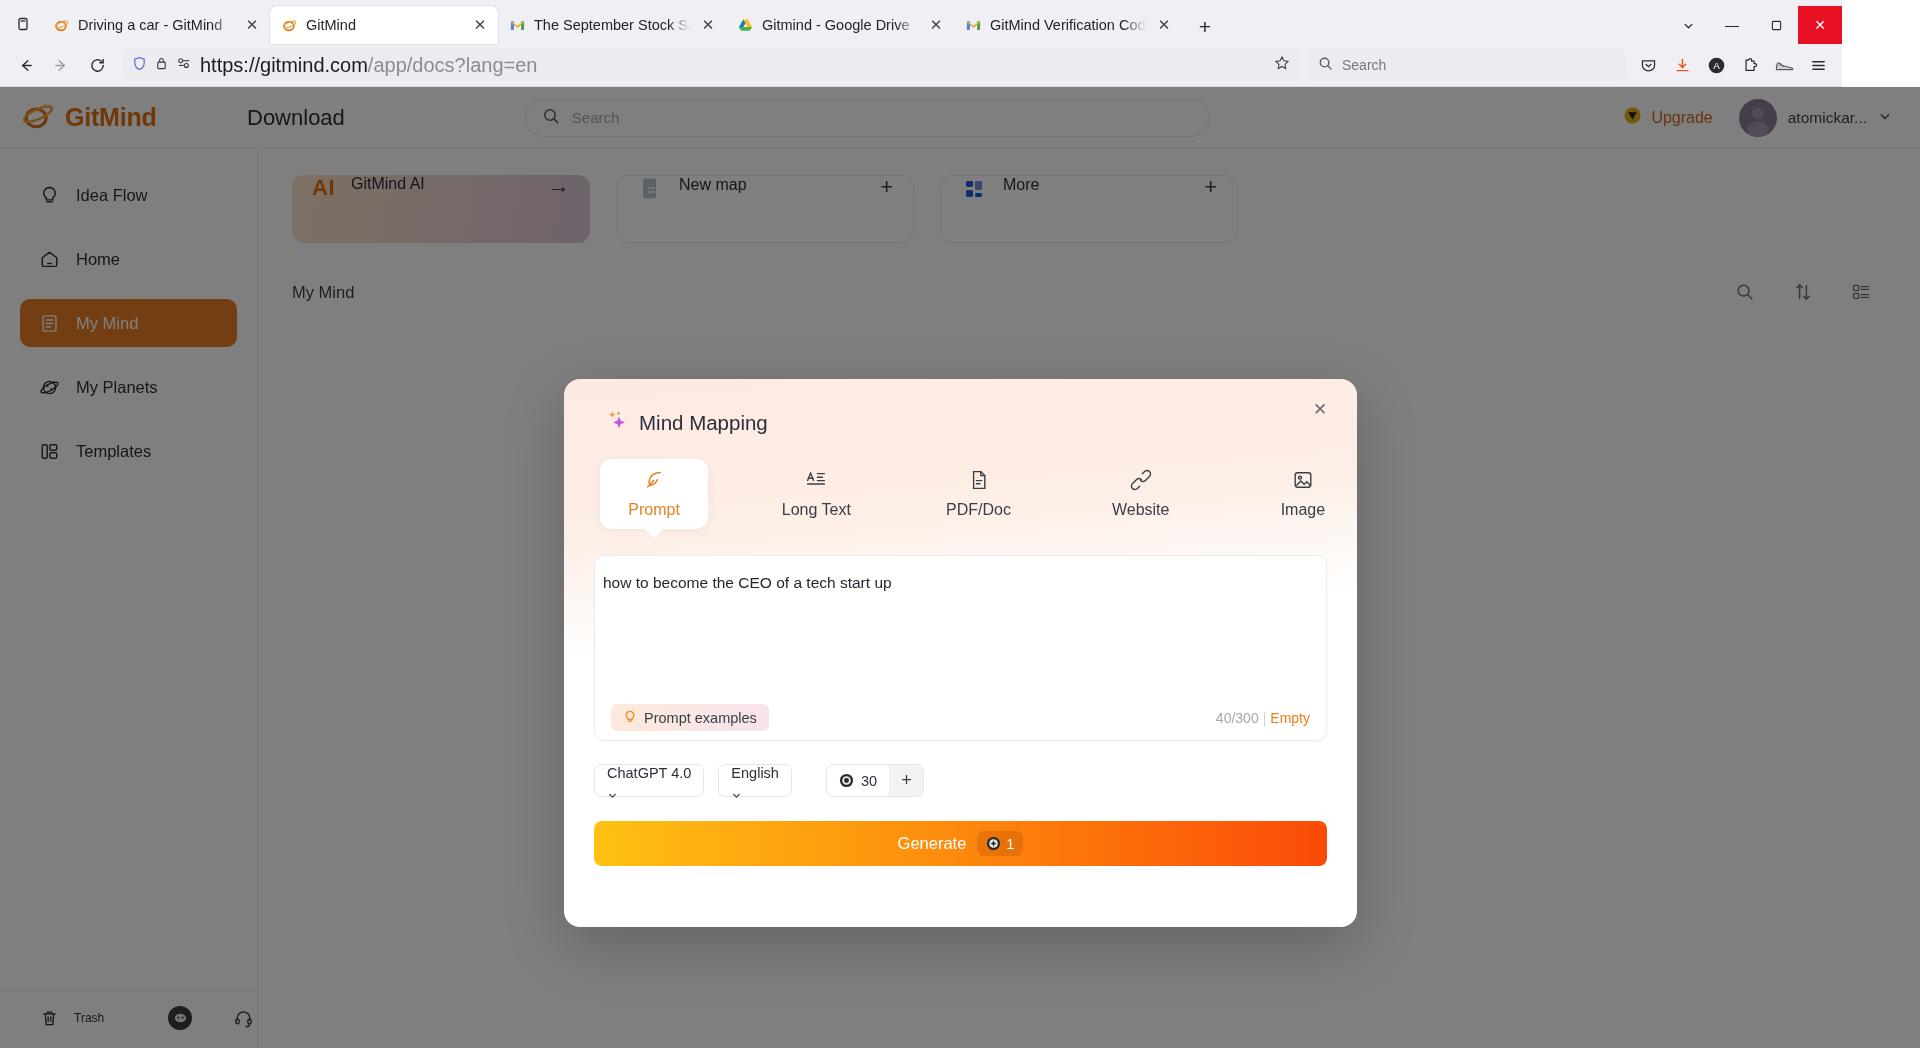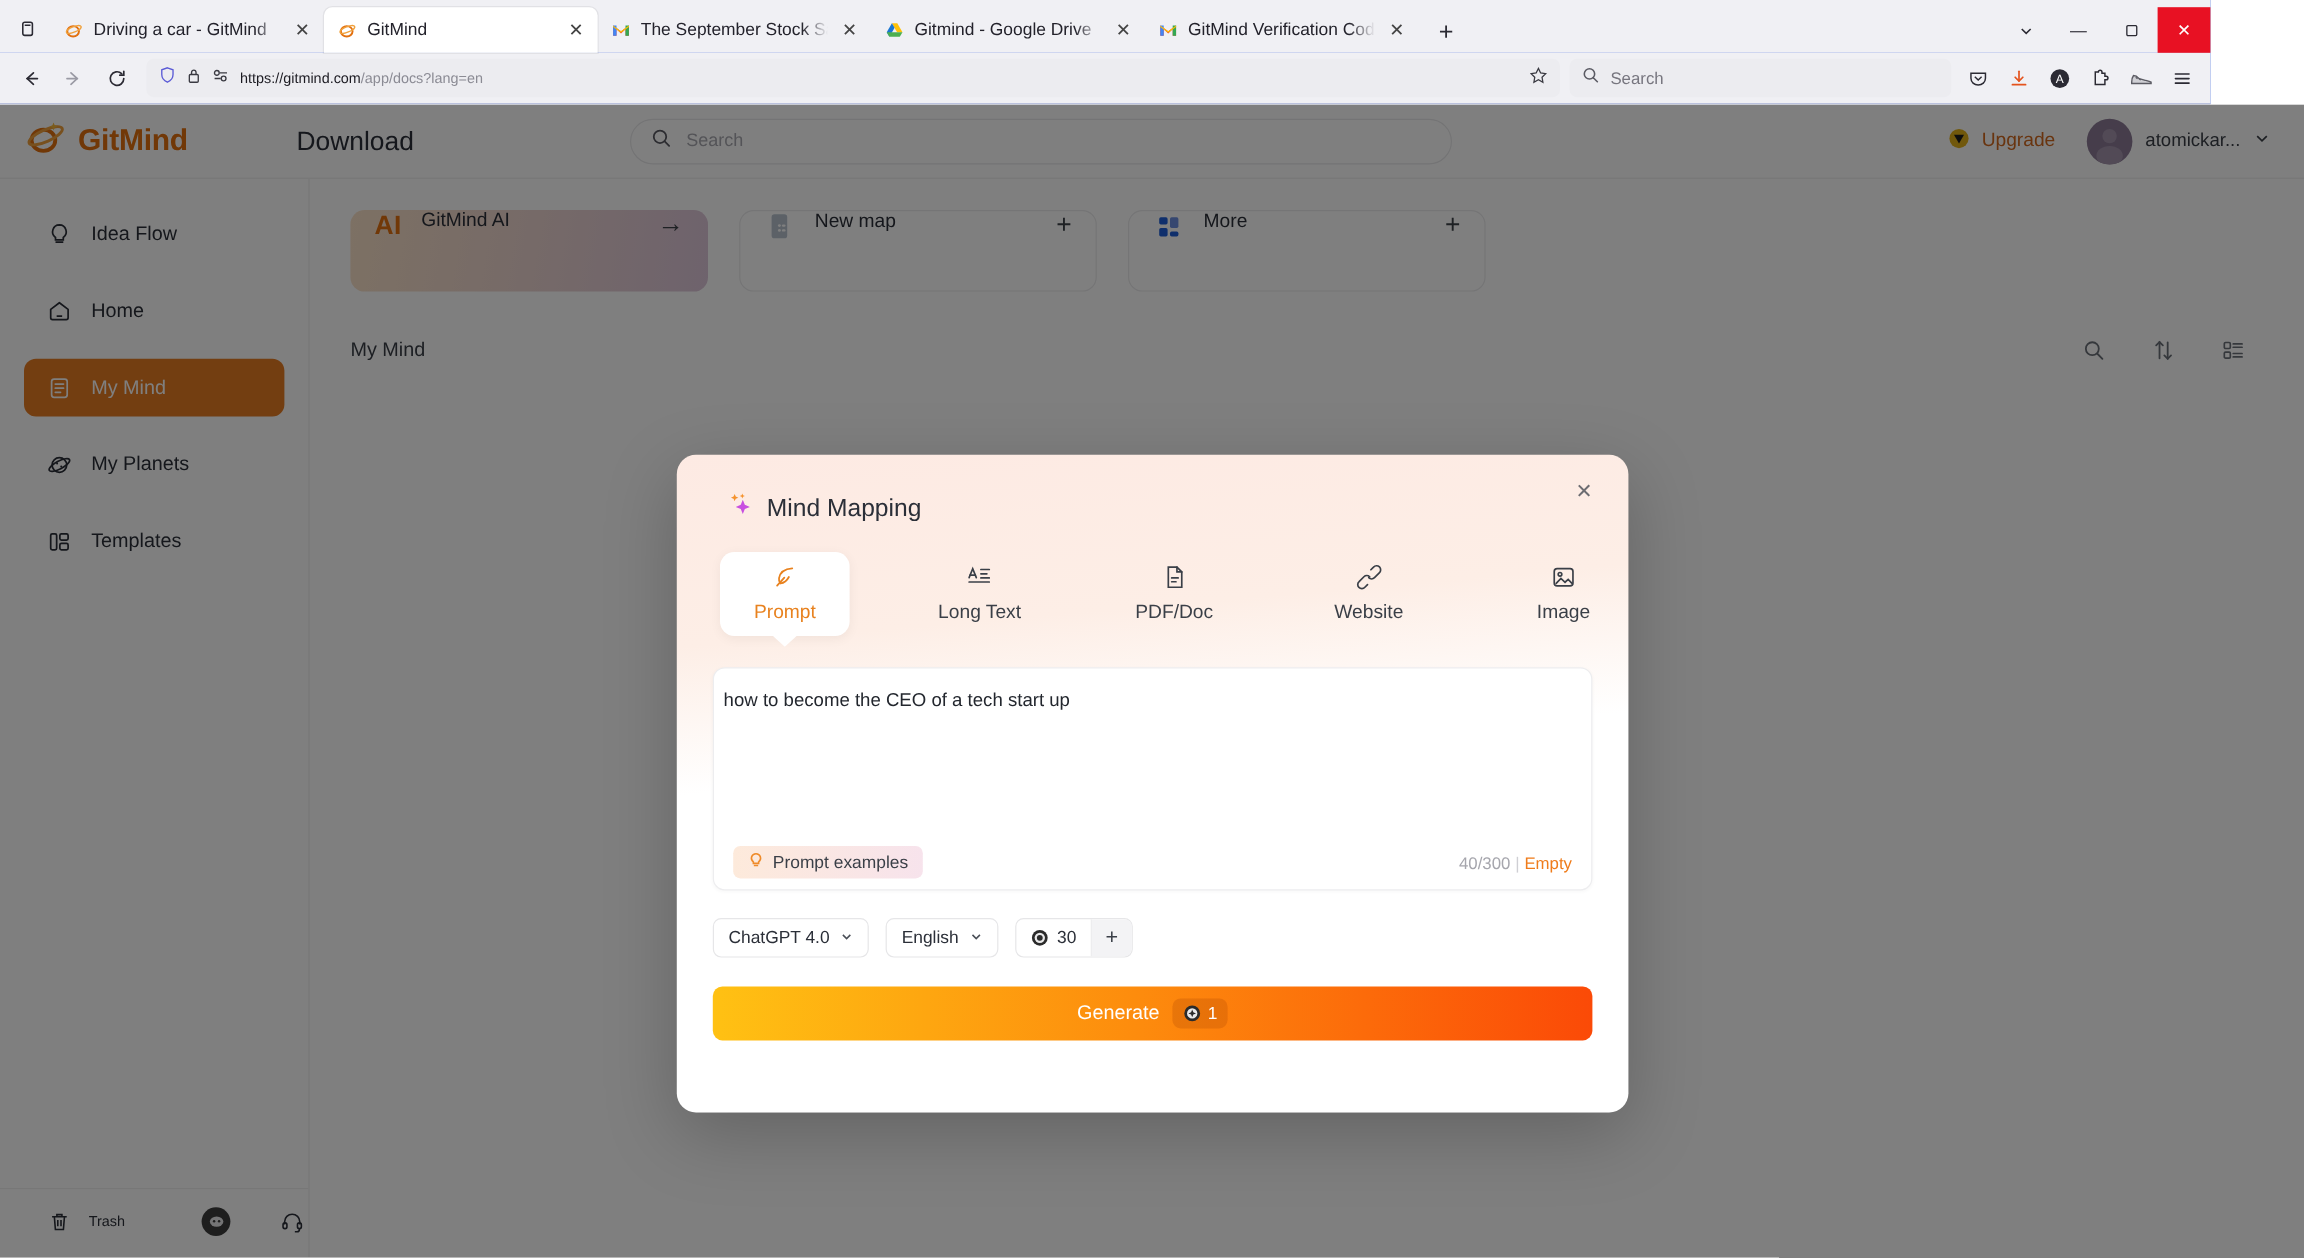--- a/index.html
+++ b/index.html
@@ -40,21 +40,21 @@
   .winbtn.close { color: #ffffff; background: #e81123; }
 
   #nav-bar { height: 42px; display: flex; align-items: center; gap: 2px; padding: 0 8px; background: #f0f0f4; }
   .navbtn { width: 34px; height: 32px; display:flex; align-items:center; justify-content:center; color:#2b2a33; }
   .navbtn.dim { color: #9a9aa4; }
   #url-bar {
     flex: 1 1 auto; height: 32px; background: #ececf0; border-radius: 6px;
     display: flex; align-items: center; gap: 8px; padding: 0 10px; margin: 0 6px;
     min-width: 0;
   }
-  #url-text { font-size: 12px; color: #8b8b94; white-space: nowrap; }
+  #url-text { font-size: 20px; color: #8b8b94; white-space: nowrap; }
   #url-text b { color: #1c1b22; font-weight: normal; }
   #url-star { margin-left: auto; }
   #search-bar {
     width: 318px; height: 32px; background: #ececf0; border-radius: 6px;
     display: flex; align-items: center; gap: 9px; padding: 0 10px; flex: 0 0 318px;
   }
   #search-bar span.ph { font-size: 14px; color: #77767f; }
   #nav-icons { display: flex; align-items: center; gap: 2px; margin-left: 4px; }
   .navicon { width: 32px; height: 32px; display:flex; align-items:center; justify-content:center; color:#2b2a33; }
   #chrome-divider { height: 1px; background: #d7d7de; }
@@ -164,24 +164,24 @@
     border-radius: 6px; font-size: 14.5px; color: #3a3f47;
     background: linear-gradient(90deg, #fdeadb 0%, #f7e3ec 100%);
   }
   #counter { margin-left: auto; font-size: 14px; color: #a6a6ad; }
   #counter .sep { color: #cfcfd4; margin: 0 4px; }
   #counter .empty { color: #ef7c1b; }
 
   #controls-row { display: flex; align-items: center; gap: 14px; padding: 23px 0 0 30px; }
   .ctrl {
     height: 33px; border: 1px solid #e6e6e8; border-radius: 7px; background: #fff;
-    display: flex; align-items: center; gap: 9px; padding: 0 12px; font-size: 14.5px; color: #2b2f38;
+    display: flex; gap: 9px; padding: 0 12px; font-size: 14.5px; color: #2b2f38; flex-direction: column;
   }
   .chev { font-size: 10px; color: #555; }
-  #credits { display: flex; align-items: stretch; border: 1px solid #e6e6e8; border-radius: 7px; overflow: hidden; height: 33px; background: #fff; }
+  #credits { display: flex; align-items: stretch; border: 1px solid #e6e6e8; border-radius: 7px; overflow: hidden; height: 33px; background: #fff; margin-left: 20px; }
   #credits-val { display: flex; align-items: center; gap: 7px; padding: 0 12px; font-size: 14.5px; color: #2b2f38; }
   #credits-plus { width: 34px; display:flex; align-items:center; justify-content:center; background:#f3f3f5; border-left:1px solid #ededef; font-size:18px; color:#3a3f47; }
   .coin { width: 15px; height: 15px; flex: 0 0 15px; }
 
   #generate-btn {
     margin: 24px 30px 0 30px; height: 45px; border-radius: 8px;
     background: linear-gradient(90deg, #ffc113 0%, #fd8c0d 48%, #fb4a07 100%);
     display: flex; align-items: center; justify-content: center; gap: 11px;
     color: #ffffff; font-size: 16.5px;
   }

